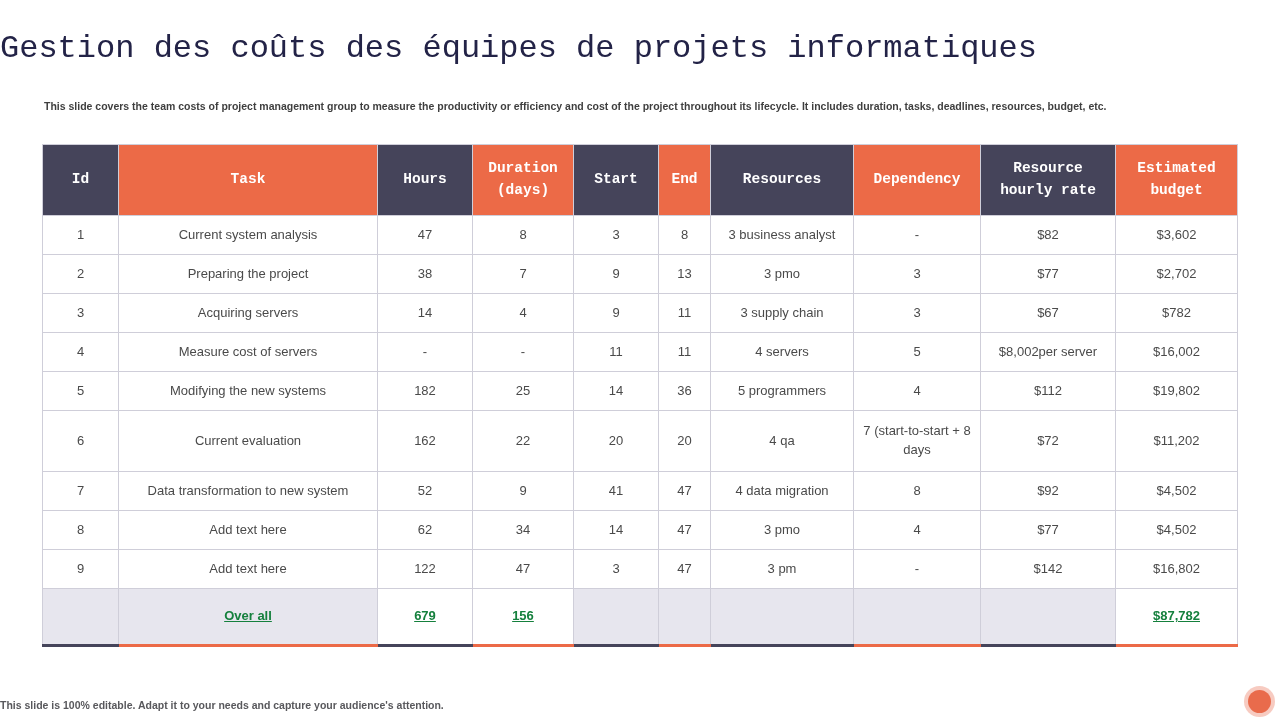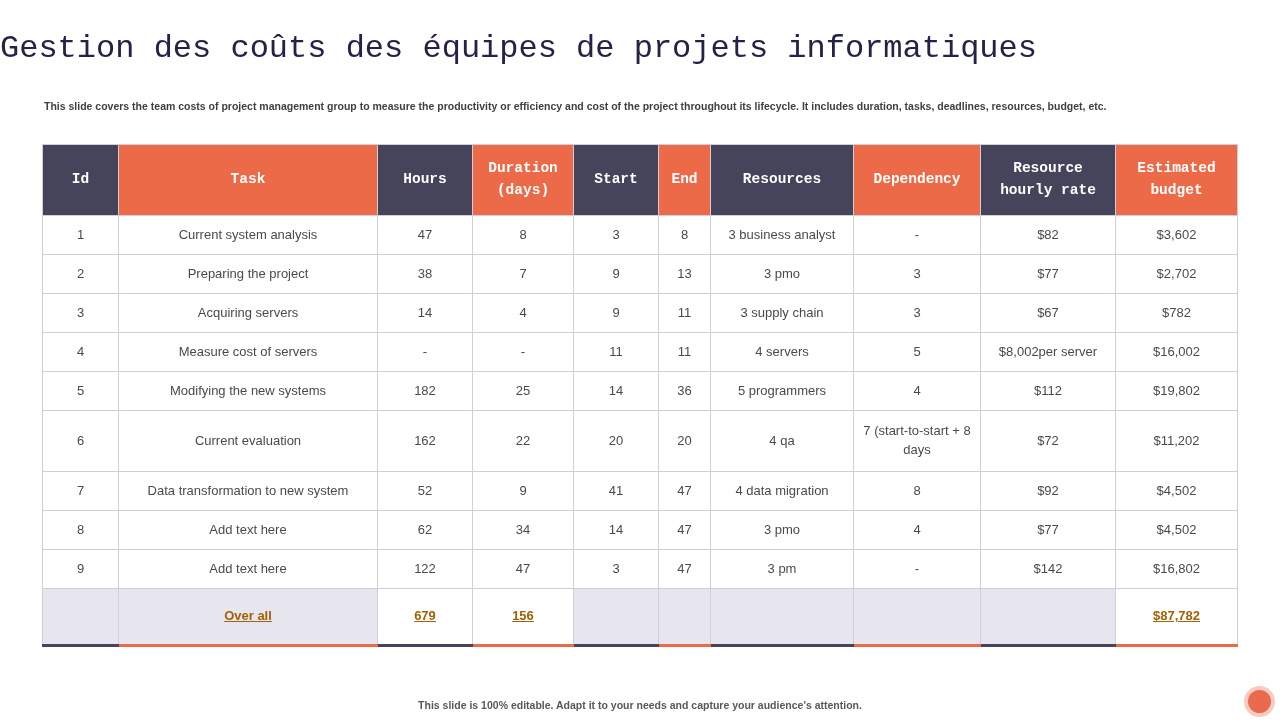--- a/index.html
+++ b/index.html
@@ -14,27 +14,27 @@
              table-layout:fixed;}
   .cost th,.cost td{border:1px solid #cfced9;text-align:center;vertical-align:middle;
                     padding:2px 8px;overflow:hidden;}
   .cost thead th{color:#ffffff;font-family:"Liberation Mono","DejaVu Sans Mono",monospace;
                  font-weight:bold;font-size:14.5px;height:66px;line-height:1.5;}
   .cost thead th.dark{background:#45445A;}
   .cost thead th.orange{background:#EC6A47;}
   .cost tbody td{font-size:13px;color:#4a4a4a;background:#ffffff;line-height:1.45;}
   tr.r td{height:34px;}
   tr.tall td{height:56px;}
-  tr.total td{height:51px;background:#E7E6EE;font-weight:bold;color:#a16207;}
+  tr.total td{height:51px;background:#E7E6EE;font-weight:bold;color:#15803d;}
   tr.total td.white{background:#ffffff;}
   tr.total td{border-bottom-width:3px;}
   tr.total td:nth-child(odd){border-bottom-color:#45445A;}
   tr.total td:nth-child(even){border-bottom-color:#EC6A47;}
   .ul{text-decoration:underline;}
-  .footer{position:absolute;top:699px;left:0;width:1280px;margin:0;text-align:center;
+  .footer{position:absolute;top:699px;left:0;width:1280px;margin:0;
           font-size:10.5px;font-weight:bold;color:#58585c;}
   .dot{position:absolute;right:9px;top:690px;width:23px;height:23px;border-radius:50%;
        background:#E96B4C;box-shadow:0 0 0 4px rgba(233,107,76,0.35);}
 </style>
 </head>
 <body>
 
 <div class="slide">
 
   <h1 class="title">Gestion des coûts des équipes de projets informatiques</h1>

